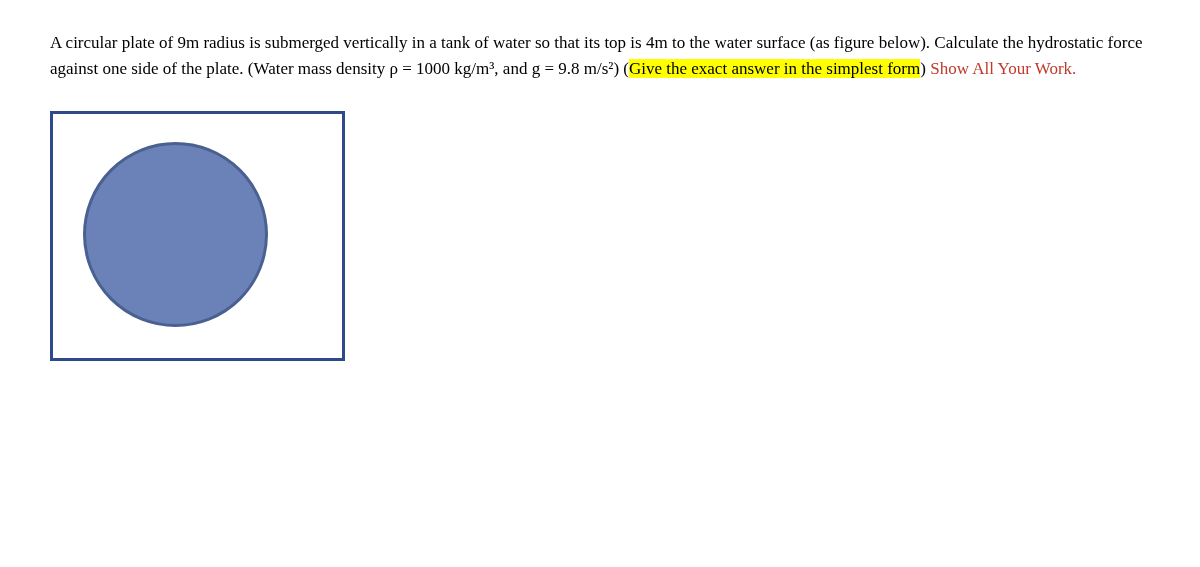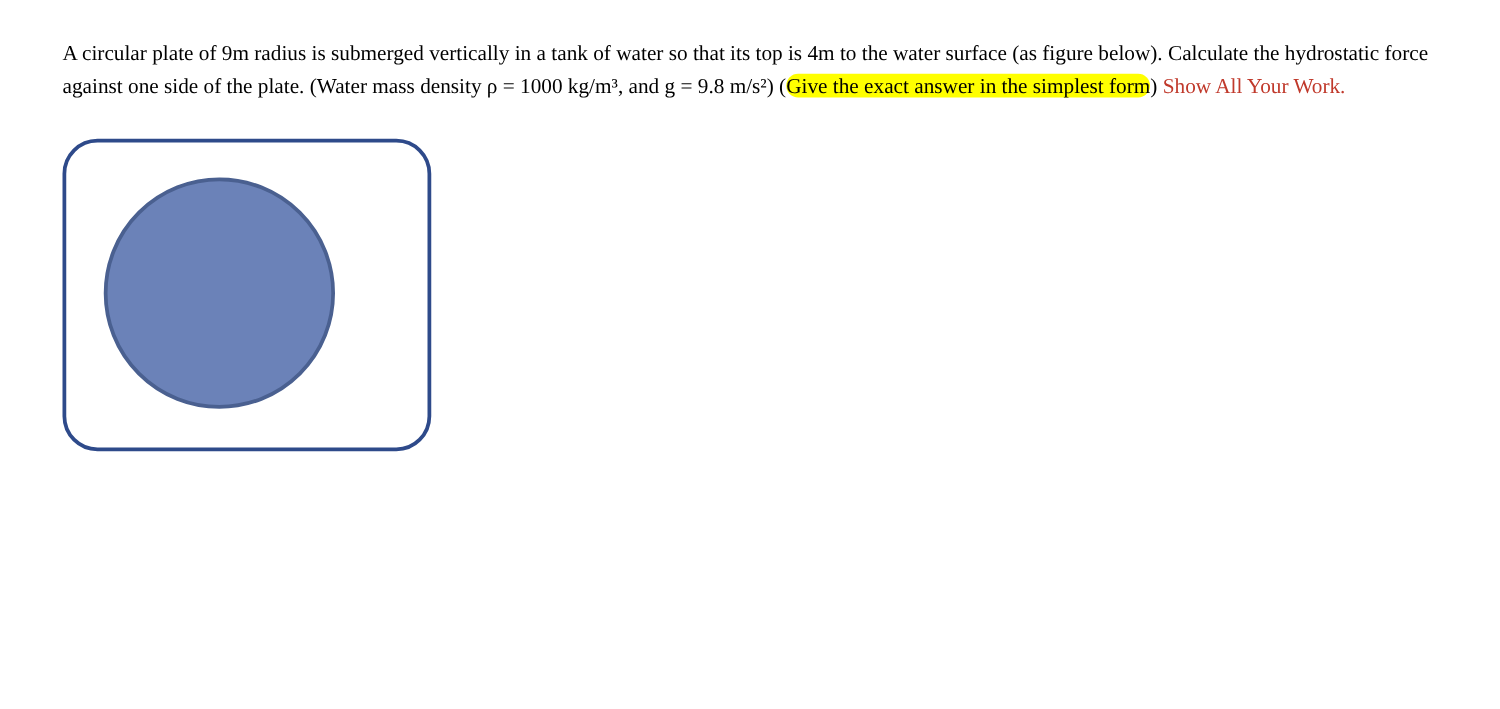--- a/index.html
+++ b/index.html
@@ -1,19 +1,18 @@
 <!DOCTYPE html>
 <html><head>
   <meta charset="utf-8">
   <style>
     * {
       margin: 0;
       padding: 0;
       box-sizing: border-box;
-      border-radius: 28px;
     }
 
     body {
       width: 1200px;
       height: 567px;
       background: #ffffff;
       font-family: "Times New Roman", Times, serif;
       font-size: 17px;
       color: #000000;
       overflow: hidden;

